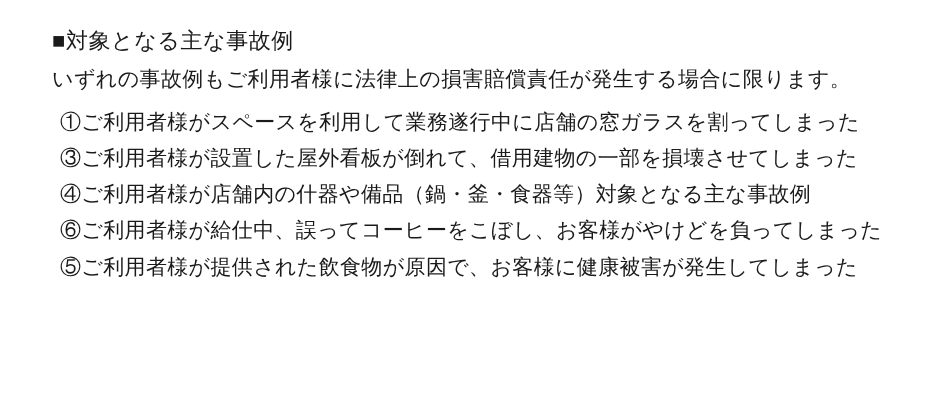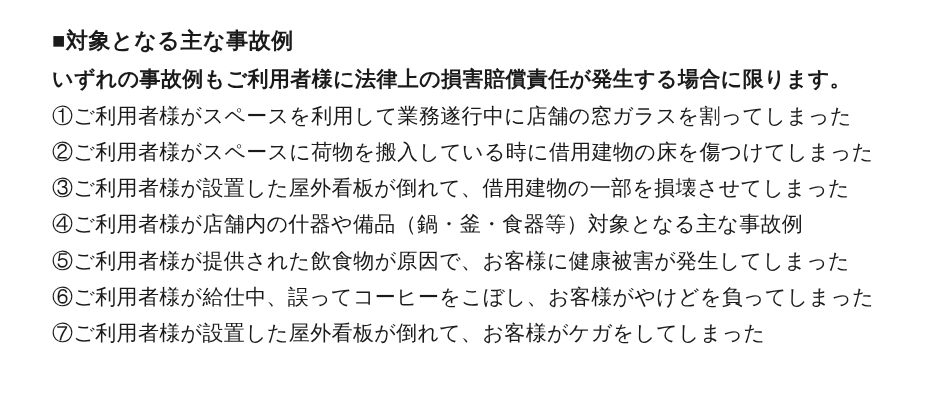--- a/index.html
+++ b/index.html
@@ -19,34 +19,33 @@
     width: 934px;
     height: 420px;
     padding: 24px 40px 0 52px;
     background: #ffffff;
   }
   .heading {
     font-size: 22px;
     line-height: 1.55;
     letter-spacing: 0.6px;
     margin: 0 0 4px 0;
-    font-weight: 700;
+    font-weight: 400;
     white-space: nowrap;
   }
   .lead {
     font-size: 21px;
     line-height: 1.62;
     letter-spacing: 0.4px;
     margin: 0 0 2px 0;
     white-space: nowrap;
-    font-weight: bold;
   }
   .case-list {
     list-style: none;
-    margin: 0;
+    margin: 8px;
     padding: 0;
   }
   .case-item {
     font-size: 21px;
     line-height: 1.72;
     letter-spacing: 0.35px;
     white-space: nowrap;
   }
   .case-item .num {
     display: inline-block;
@@ -59,32 +58,26 @@
 
   <p class="heading">■対象となる主な事故例</p>
 
   <p class="lead">いずれの事故例もご利用者様に法律上の損害賠償責任が発生する場合に限ります。</p>
 
   <ul class="case-list">
     <li class="case-item">
       <span class="num">①</span><span>ご利用者様がスペースを利用して業務遂行中に店舗の窓ガラスを割ってしまった</span>
     </li>
     <li class="case-item">
-      <span class="num">②</span><span>ご利用者様がスペースに荷物を搬入している時に借用建物の床を傷つけてしまった</span>
-    </li>
-    <li class="case-item">
       <span class="num">③</span><span>ご利用者様が設置した屋外看板が倒れて、借用建物の一部を損壊させてしまった</span>
     </li>
     <li class="case-item">
       <span class="num">④</span><span>ご利用者様が店舗内の什器や備品（鍋・釜・食器等）対象となる主な事故例</span>
     </li>
     <li class="case-item">
-      <span class="num">⑤</span><span>ご利用者様が提供された飲食物が原因で、お客様に健康被害が発生してしまった</span>
-    </li>
-    <li class="case-item">
       <span class="num">⑥</span><span>ご利用者様が給仕中、誤ってコーヒーをこぼし、お客様がやけどを負ってしまった</span>
     </li>
     <li class="case-item">
-      <span class="num">⑦</span><span>ご利用者様が設置した屋外看板が倒れて、お客様がケガをしてしまった</span>
+      <span class="num">⑤</span><span>ご利用者様が提供された飲食物が原因で、お客様に健康被害が発生してしまった</span>
     </li>
   </ul>
 
 </div>
 
 </body></html>

